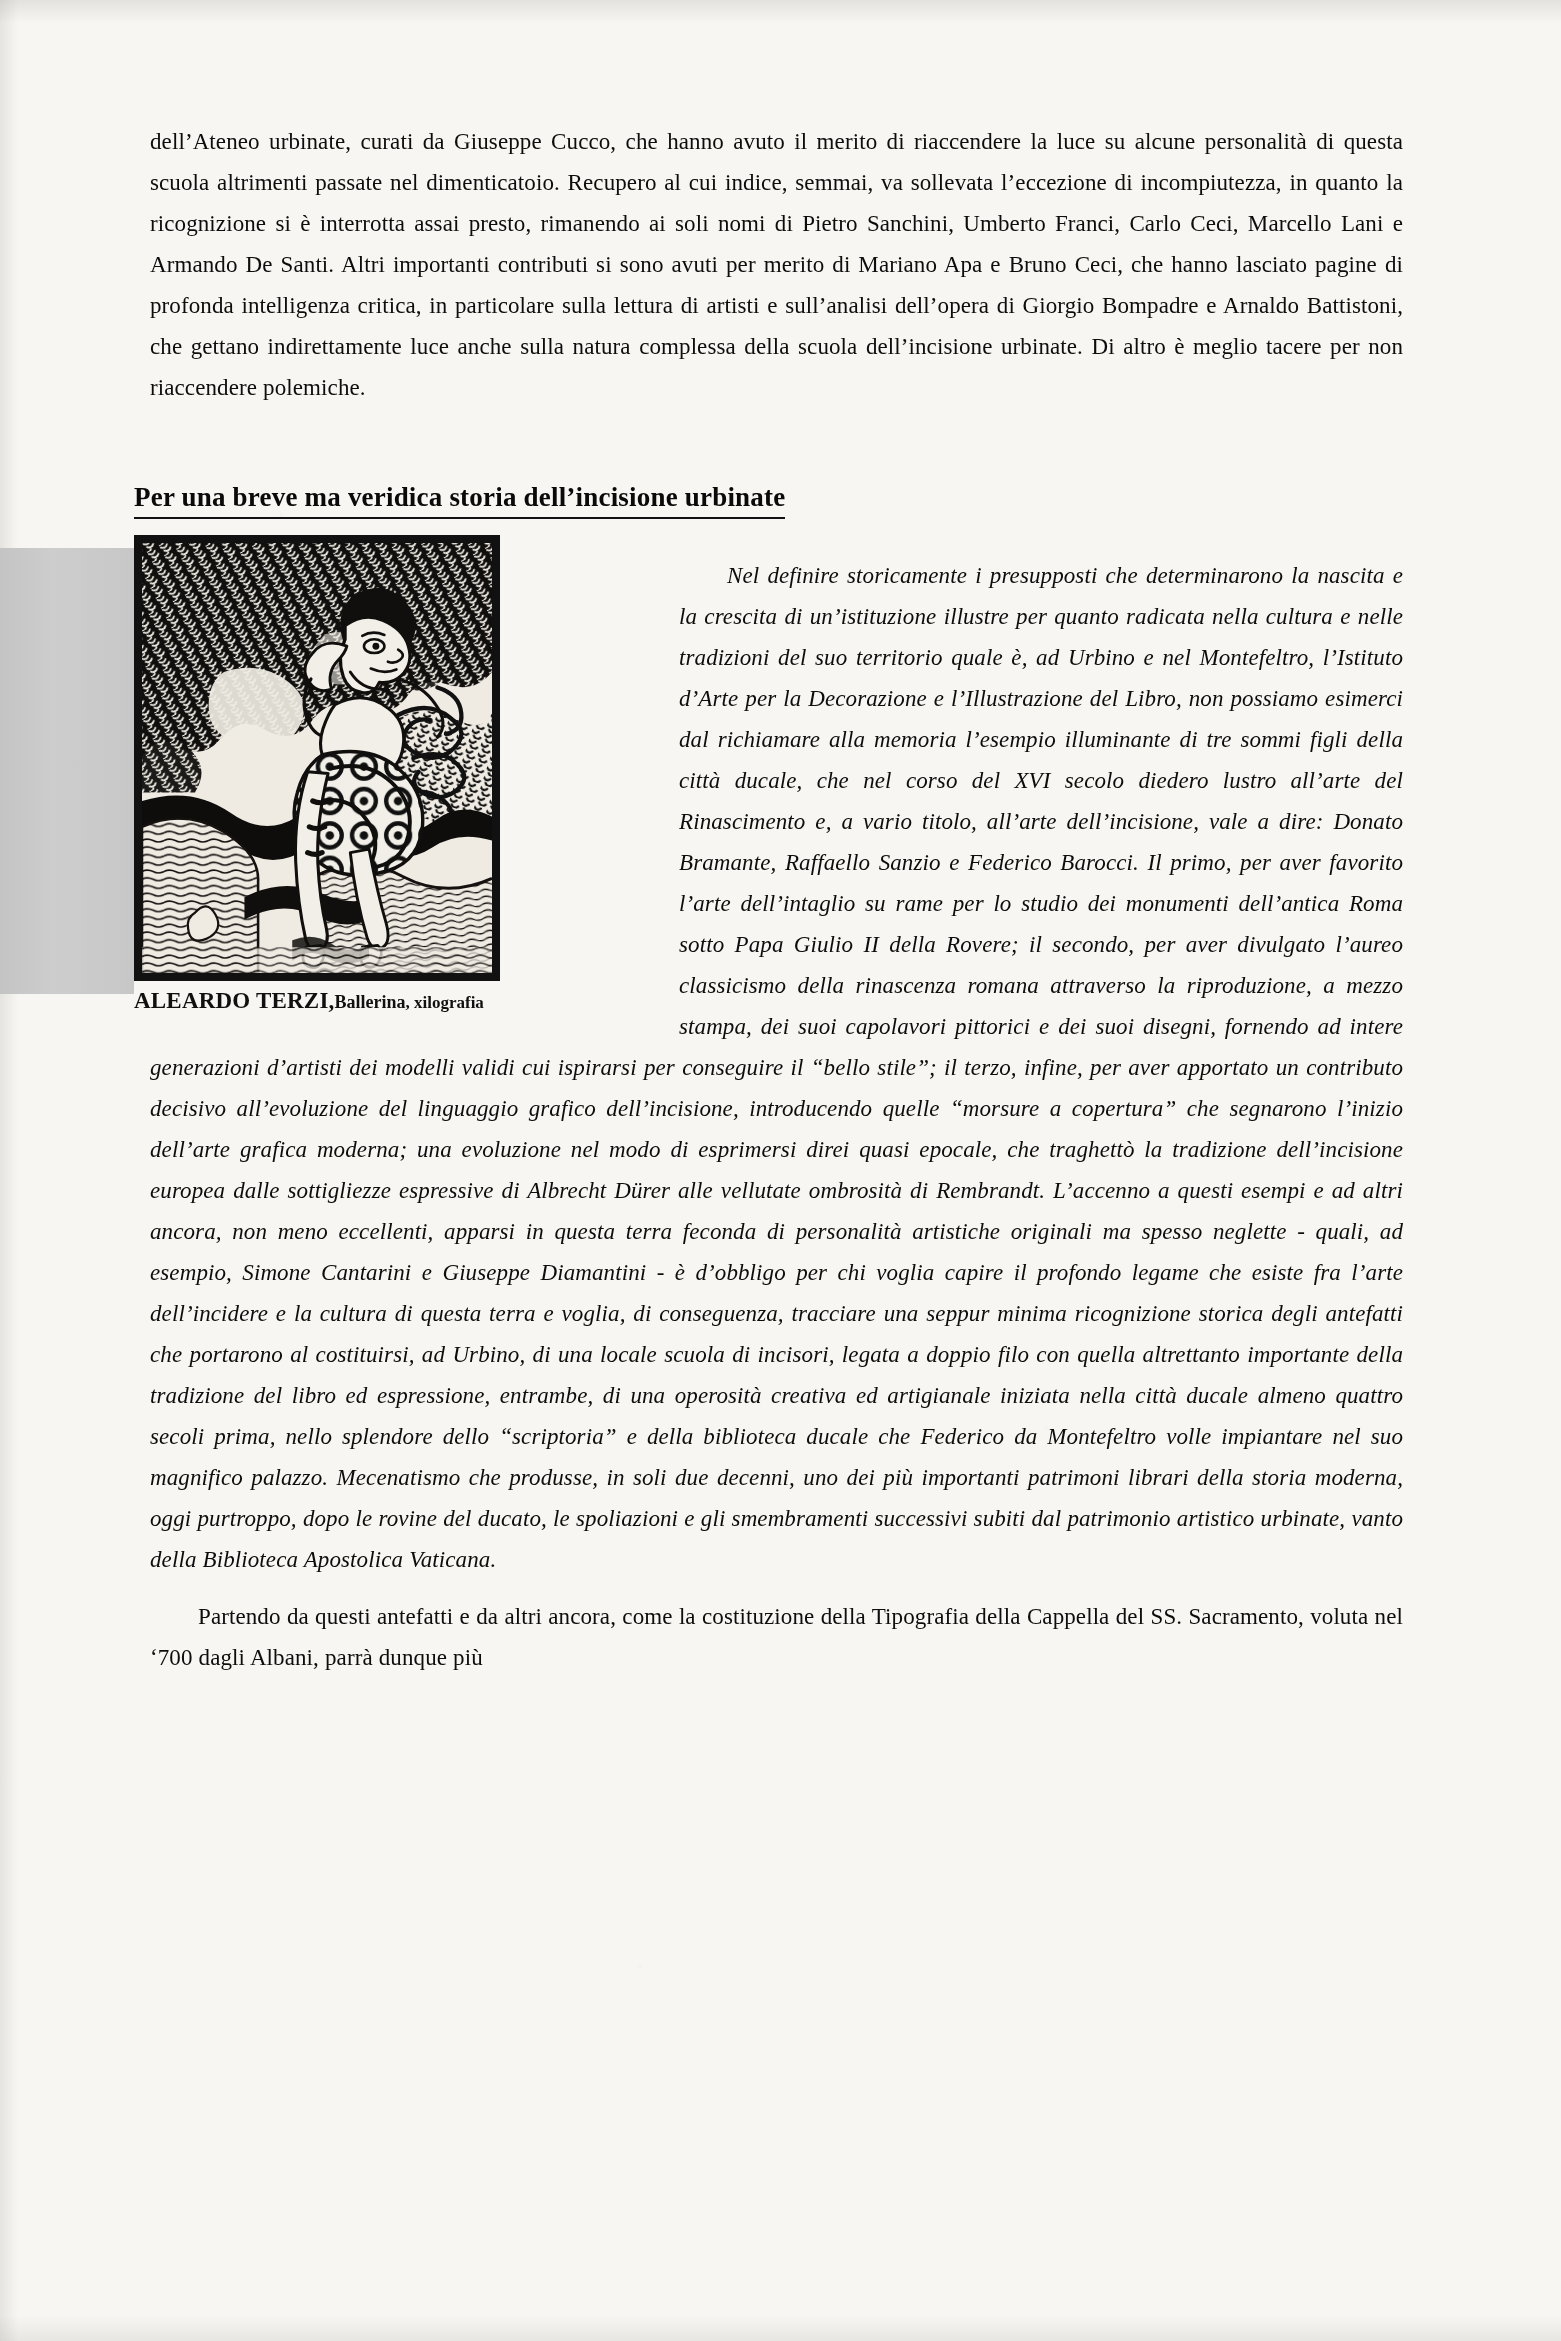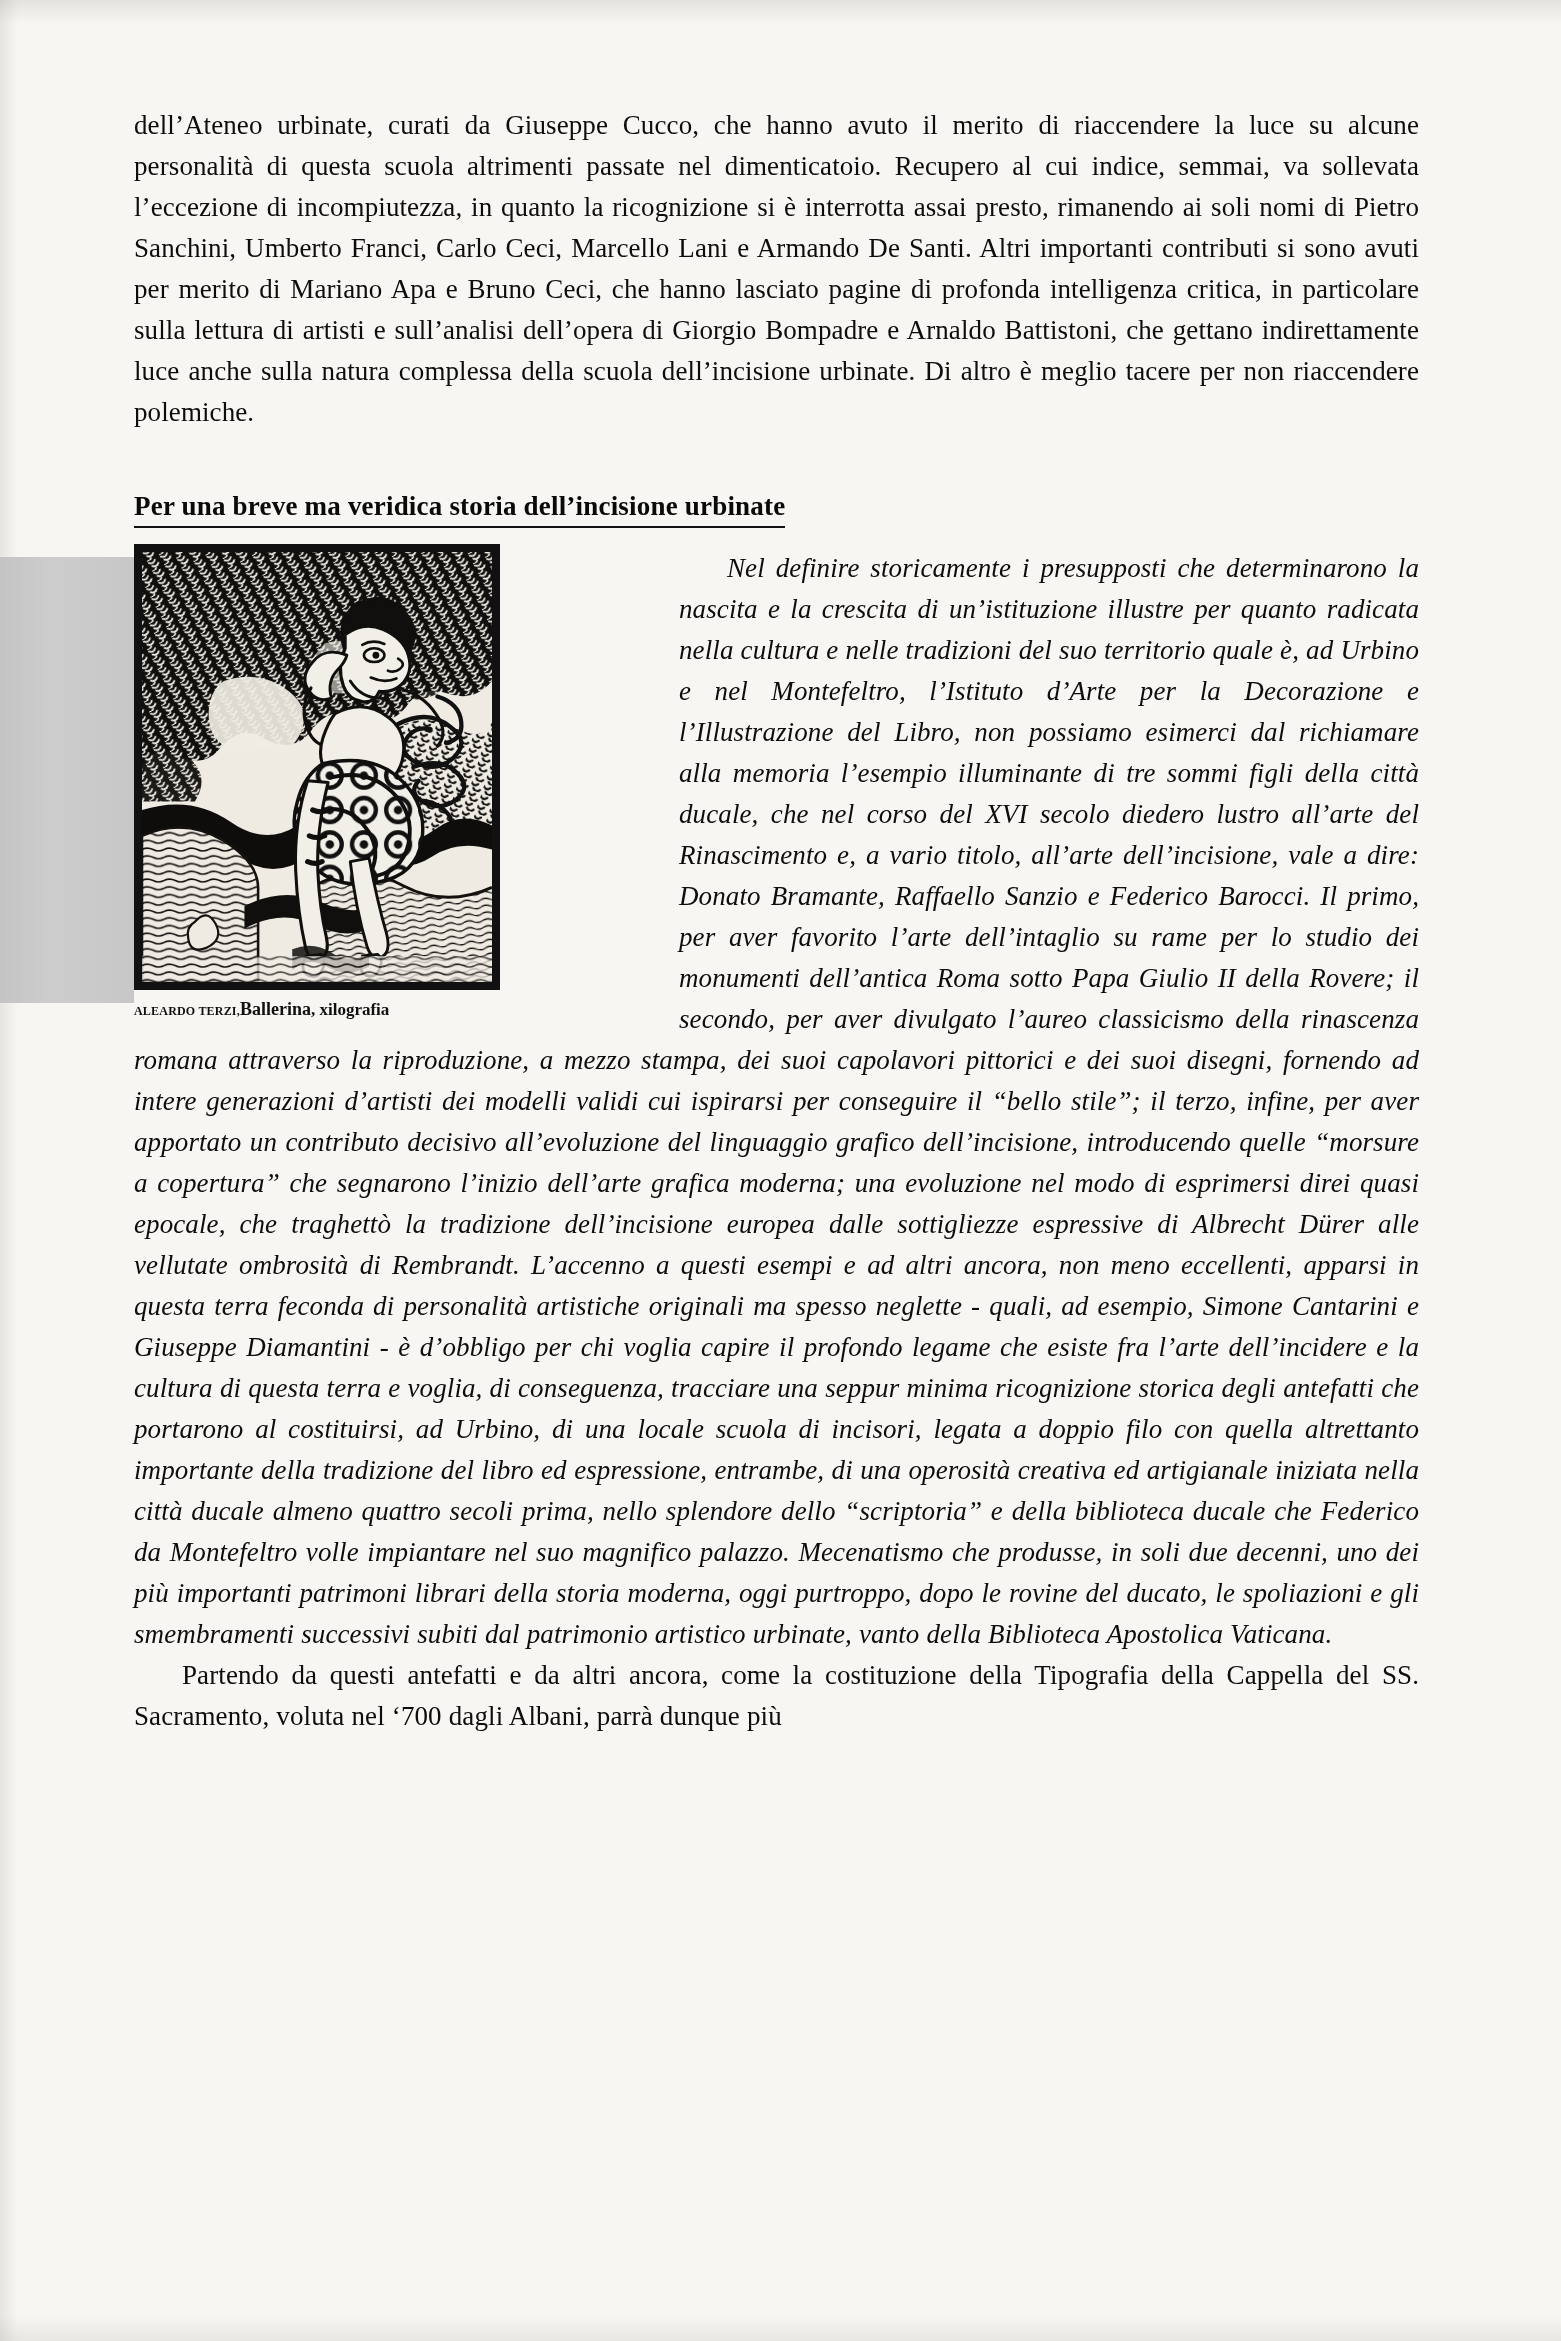--- a/index.html
+++ b/index.html
@@ -27,22 +27,22 @@
   .scan-edge-bottom{position:absolute;left:0;bottom:0;width:1561px;height:27px;
     background:linear-gradient(to top,rgba(120,118,112,.13),rgba(120,118,112,0));}
 
   .content{
     position:absolute;
     left:134px;top:105px;
     width:1285px;
   }
 
   p{
-    margin:0;
-    font-size:27px;
+    margin:16px;
+    font-size:23px;
     line-height:41px;
     text-align:justify;
     color:#0d0d0d;
     letter-spacing:0.1px;
     word-spacing:0.2px;
     -webkit-font-smoothing:antialiased;
   }
   p.indent{text-indent:48px;}
   p.noindent{text-indent:0;}
 
@@ -94,21 +94,21 @@
   .plate svg{display:block;width:100%;height:100%;}
   .caption{
     width:375px;
     margin-top:8px;
     font-size:18px;
     line-height:23px;
     color:#101010;
     white-space:nowrap;
     text-align:left;
   }
-  .caption .artist{font-weight:bold;font-size:12px;letter-spacing:0.2px;}
+  .caption .artist{font-weight:bold;font-size:23px;letter-spacing:0.2px;}
   .caption .title{font-weight:bold;font-size:18px;}
   .caption .medium{font-weight:bold;font-size:17px;}
 </style>
 </head>
 <body>
 
 <div class="page">
 
   <div class="scan-edge-top"></div>
   <div class="scan-edge-left"></div>

